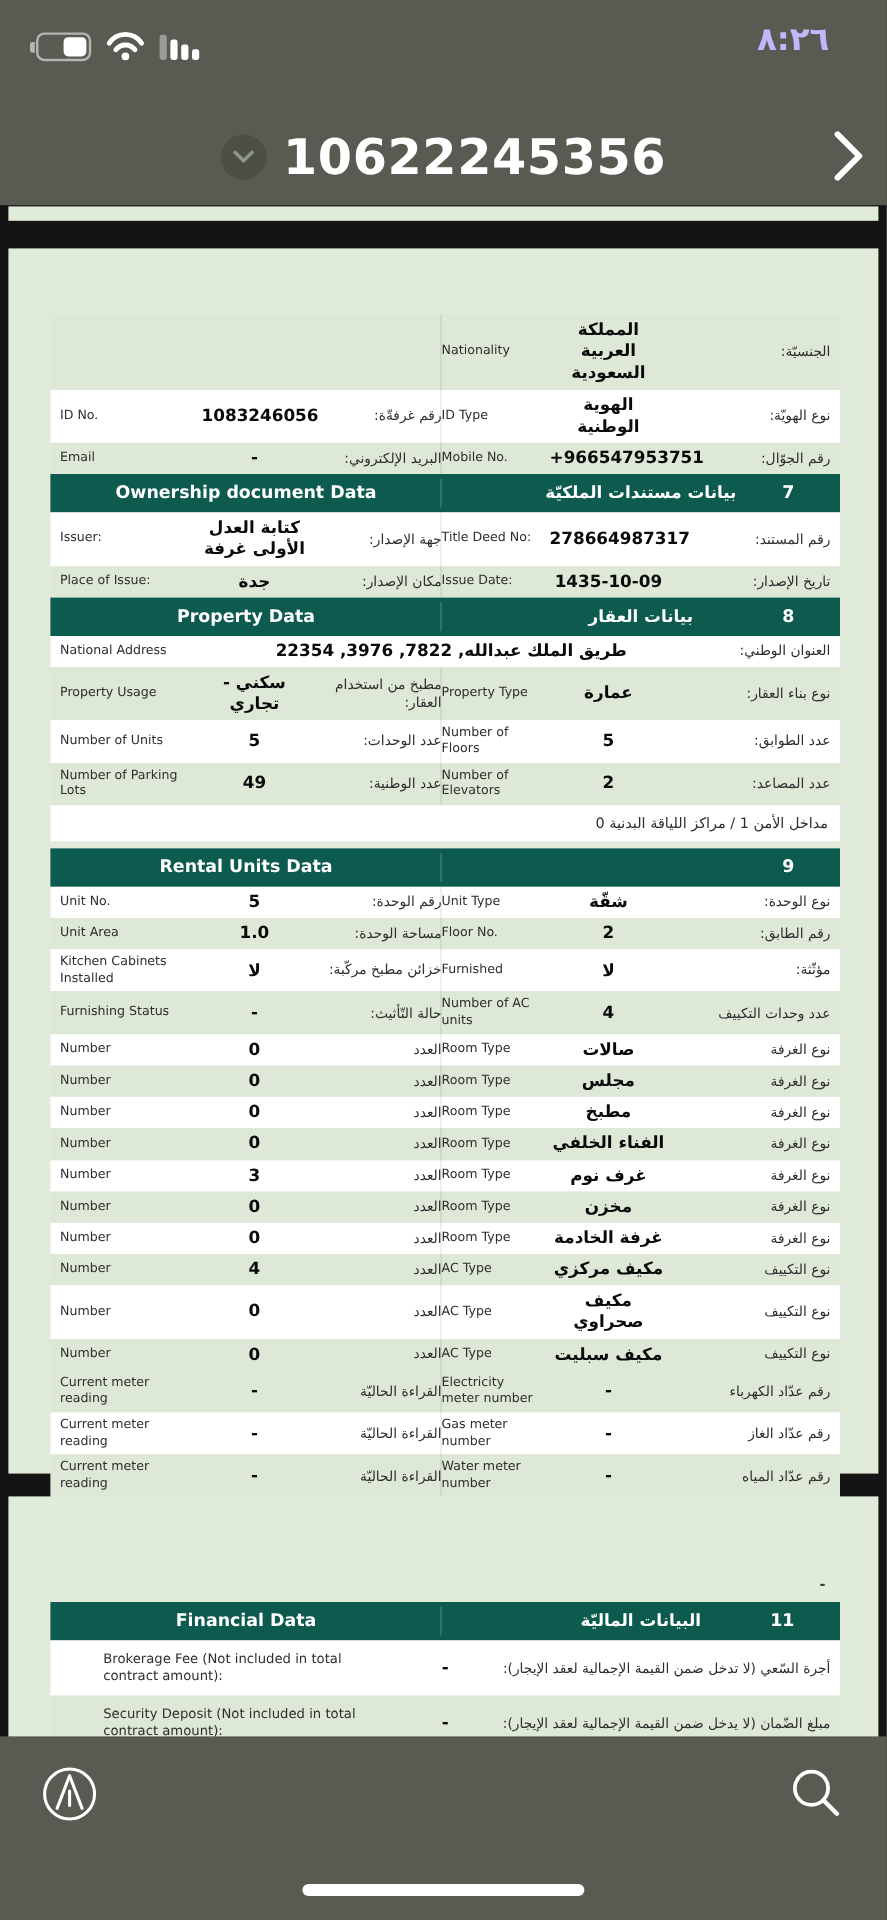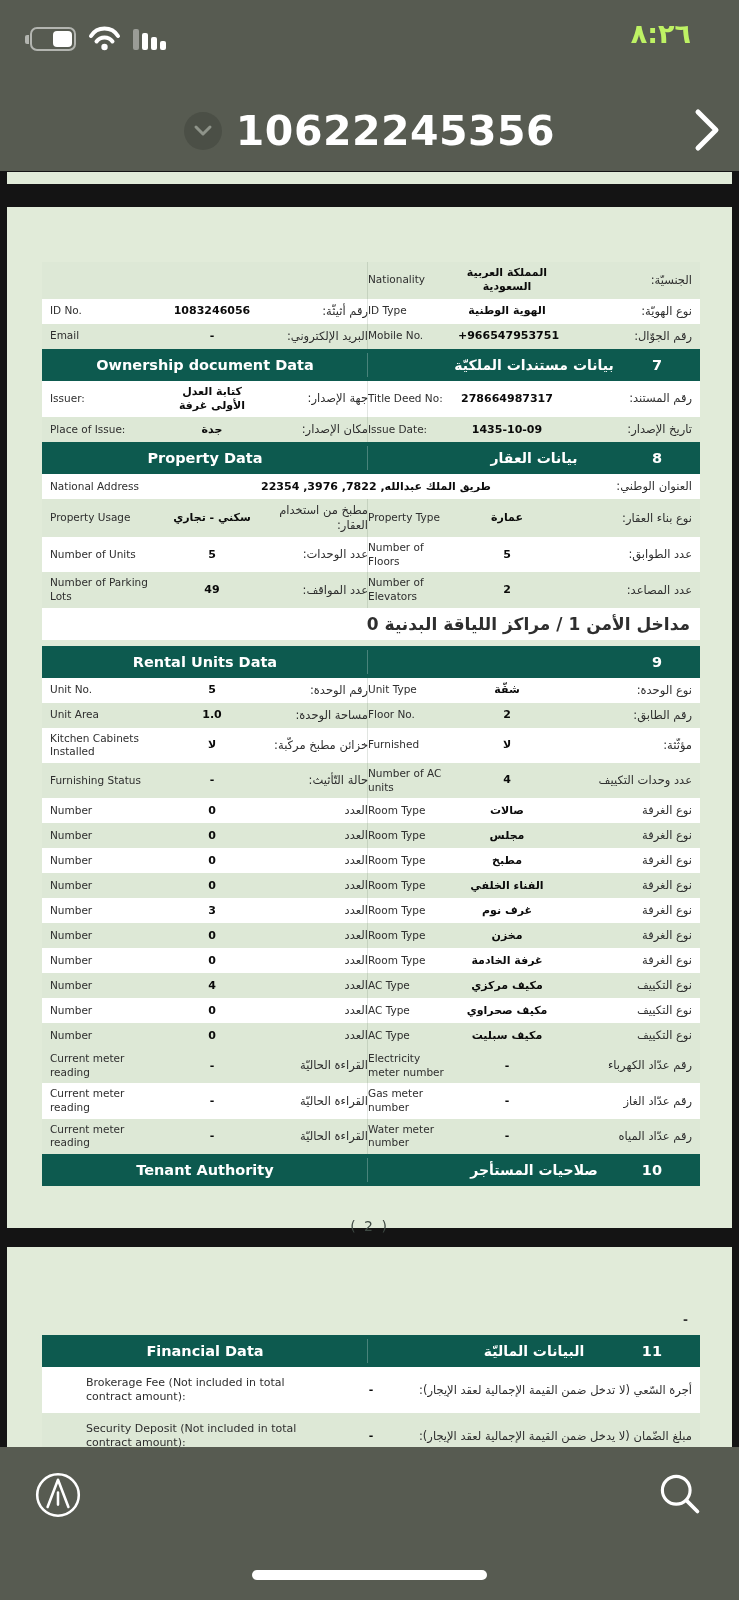--- a/index.html
+++ b/index.html
@@ -22,51 +22,51 @@
   
   .top-chrome{position:absolute;left:0;top:0;width:739px;height:171px;background:var(--app-bg);z-index:5;}
   .status-bar{position:absolute;left:0;top:18px;width:739px;height:44px;}
   .status-left{position:absolute;left:30px;top:8px;display:flex;align-items:center;gap:12px;}
   .battery{position:relative;width:46px;height:24px;border:2px solid rgba(255,255,255,0.55);border-radius:7px;}
   .battery .cap{position:absolute;left:-7px;top:6px;width:4px;height:9px;border-radius:2px 0 0 2px;background:rgba(255,255,255,0.55);}
   .battery .charge{position:absolute;right:2px;top:2px;bottom:2px;width:19px;background:#fff;border-radius:4px;}
   .sig{display:flex;align-items:flex-end;gap:3px;height:22px;}
   .sig i{display:block;width:6px;border-radius:2px;background:#fff;}
   .sig i.dim{background:rgba(255,255,255,0.4);}
-  .status-time{position:absolute;right:48px;top:0px;color:#bef264;font-size:27px;font-weight:600;direction:rtl;}
+  .status-time{position:absolute;right:48px;top:0px;color:#c4b5fd;font-size:27px;font-weight:600;direction:rtl;}
   
   .title-bar{position:absolute;left:0;top:96px;width:739px;height:70px;display:flex;align-items:center;justify-content:center;gap:14px;}
   .drop-btn{width:38px;height:38px;border-radius:50%;background:#4b4f46;border:none;display:flex;align-items:center;justify-content:center;cursor:pointer;}
   .doc-title{color:#fff;font-size:41px;font-weight:600;letter-spacing:0.5px;}
   .fwd-btn{position:absolute;right:14px;top:10px;width:36px;height:50px;background:none;border:none;cursor:pointer;}
   
   .page-sliver{position:absolute;left:7px;top:172px;width:725px;height:12px;background:var(--page-bg);z-index:2;}
   .page{position:absolute;left:7px;width:725px;background:var(--page-bg);z-index:2;}
   .page-2{top:207px;height:1021px;}
   .page-3{top:1247px;height:353px;}
   .doc-table{padding:0 32px 0 35px;}
   .page-2 .doc-table{padding-top:55px;}
   
   .t-row{position:relative;direction:rtl;display:grid;grid-template-columns:136px 98px 90px 112px 88px 1fr;align-items:center;min-height:25px;padding:4px 8px;}
   .t-row .vline{position:absolute;right:332px;top:0;bottom:0;width:1px;background:rgba(90,110,90,0.18);}
   .bg-g{background:var(--row-green);}
   .bg-w{background:var(--row-white);}
   .cell-ar{direction:rtl;text-align:right;font-size:11.5px;color:var(--label);line-height:1.3;padding-left:4px;}
   .cell-en{direction:ltr;text-align:left;font-size:10.5px;color:var(--label);line-height:1.3;padding-right:4px;}
-  .cell-val{direction:ltr;text-align:center;font-size:11px;font-weight:bold;color:var(--value);line-height:1.3;}
+  .cell-val{direction:ltr;text-align:center;font-size:14px;font-weight:bold;color:var(--value);line-height:1.3;}
   .cell-val.ar{direction:rtl;}
   
   .sec-header{position:relative;height:32px;background:var(--header-green);color:#fff;}
   .sec-header .vline{position:absolute;right:332px;top:4px;bottom:4px;width:1px;background:rgba(255,255,255,0.25);}
   .sec-num{position:absolute;right:38px;top:0;height:32px;display:flex;align-items:center;font-size:14.5px;font-weight:bold;}
   .sec-ar{position:absolute;right:0;top:0;width:332px;height:32px;display:flex;align-items:center;justify-content:center;font-size:14px;font-weight:bold;direction:rtl;}
   .sec-en{position:absolute;left:0;top:0;width:326px;height:32px;display:flex;align-items:center;justify-content:center;font-size:14.5px;font-weight:bold;}
   
   .addr-row{position:relative;direction:rtl;display:grid;grid-template-columns:140px 1fr 150px;align-items:center;min-height:25px;padding:4px 8px;}
-  .full-row{direction:rtl;text-align:right;min-height:30px;display:flex;align-items:center;justify-content:flex-start;padding:6px 10px;font-size:17px;color:var(--label);margin-bottom:6px;font-weight:bold;}
+  .full-row{direction:rtl;text-align:right;min-height:30px;display:flex;align-items:center;justify-content:flex-start;padding:6px 10px;font-size:12px;color:var(--label);margin-bottom:6px;}
   .wide-row{position:relative;direction:rtl;display:grid;grid-template-columns:44% 12% 44%;align-items:center;min-height:46px;padding:4px 8px;}
   .wide-row .cell-ar{font-size:11.5px;}
   .wide-row .cell-en{font-size:11px;margin-left:36px;}
   .page-num{margin-top:32px;text-align:center;font-size:14px;color:#3f4a44;letter-spacing:2px;}
   .stray-dash{height:88px;display:flex;align-items:flex-end;justify-content:flex-end;padding:0 44px 8px 0;font-size:12px;color:#333;font-weight:bold;}
   
   .bottom-chrome{position:absolute;left:0;top:1447px;width:739px;height:153px;background:var(--app-bg);z-index:6;}
   .tool-btn{position:absolute;background:none;border:none;cursor:pointer;}
   .markup-btn{left:34px;top:24px;width:48px;height:48px;}
   .search-btn{right:36px;top:22px;width:48px;height:48px;}
@@ -121,21 +121,21 @@
         <div class="cell-en">Nationality</div>
         <div class="cell-ar"></div>
         <div class="cell-val"></div>
         <div class="cell-en"></div>
         <div class="vline"></div>
       </div>
       <div class="t-row bg-w">
         <div class="cell-ar">نوع الهويّة:</div>
         <div class="cell-val ar">الهوية الوطنية</div>
         <div class="cell-en">ID Type</div>
-        <div class="cell-ar">رقم أثيثّة:</div>
+        <div class="cell-ar">رقم غرفةّة:</div>
         <div class="cell-val">1083246056</div>
         <div class="cell-en">ID No.</div>
         <div class="vline"></div>
       </div>
       <div class="t-row bg-g">
         <div class="cell-ar">رقم الجوّال:</div>
         <div class="cell-val">+966547953751</div>
         <div class="cell-en">Mobile No.</div>
         <div class="cell-ar">البريد الإلكتروني:</div>
         <div class="cell-val">-</div>
@@ -192,21 +192,21 @@
         <div class="cell-en">Number of Floors</div>
         <div class="cell-ar">عدد الوحدات:</div>
         <div class="cell-val">5</div>
         <div class="cell-en">Number of Units</div>
         <div class="vline"></div>
       </div>
       <div class="t-row bg-g">
         <div class="cell-ar">عدد المصاعد:</div>
         <div class="cell-val">2</div>
         <div class="cell-en">Number of Elevators</div>
-        <div class="cell-ar">عدد المواقف:</div>
+        <div class="cell-ar">عدد الوطنية:</div>
         <div class="cell-val">49</div>
         <div class="cell-en">Number of Parking Lots</div>
         <div class="vline"></div>
       </div>
       <div class="full-row bg-w">مداخل الأمن 1 / مراكز اللياقة البدنية 0</div>
       <div class="sec-header">
         <div class="vline"></div>
         <div class="sec-num">9</div>
         <div class="sec-en">Rental Units Data</div>
       </div>

